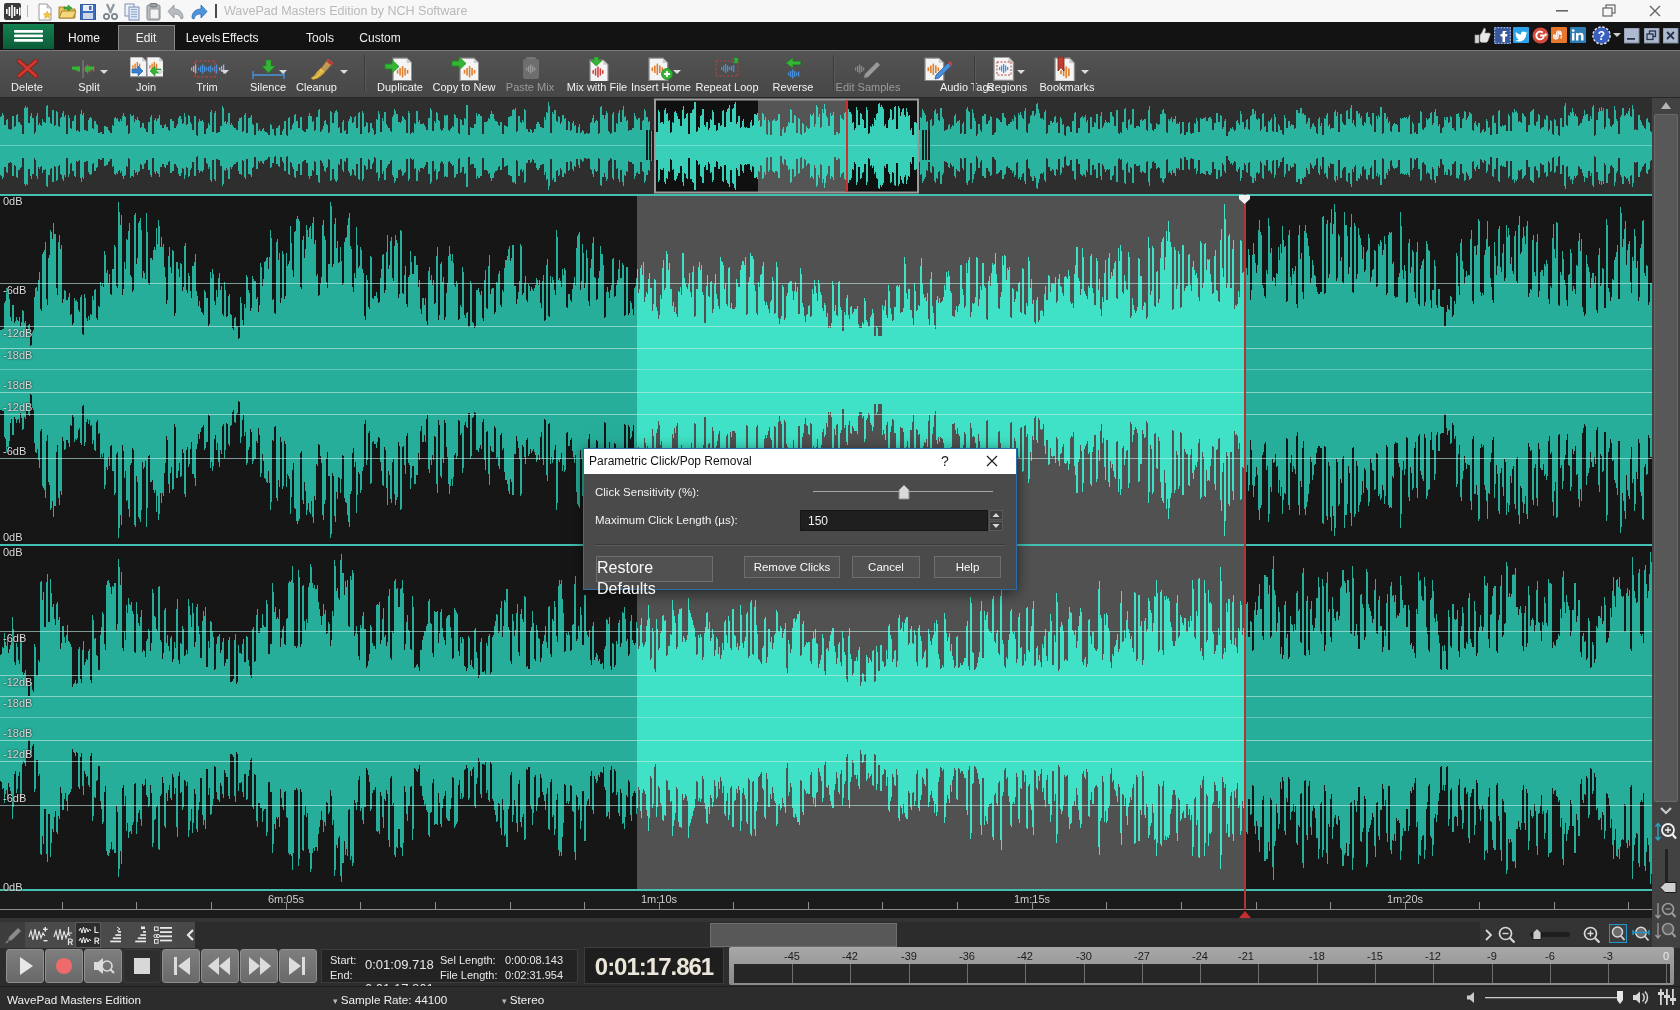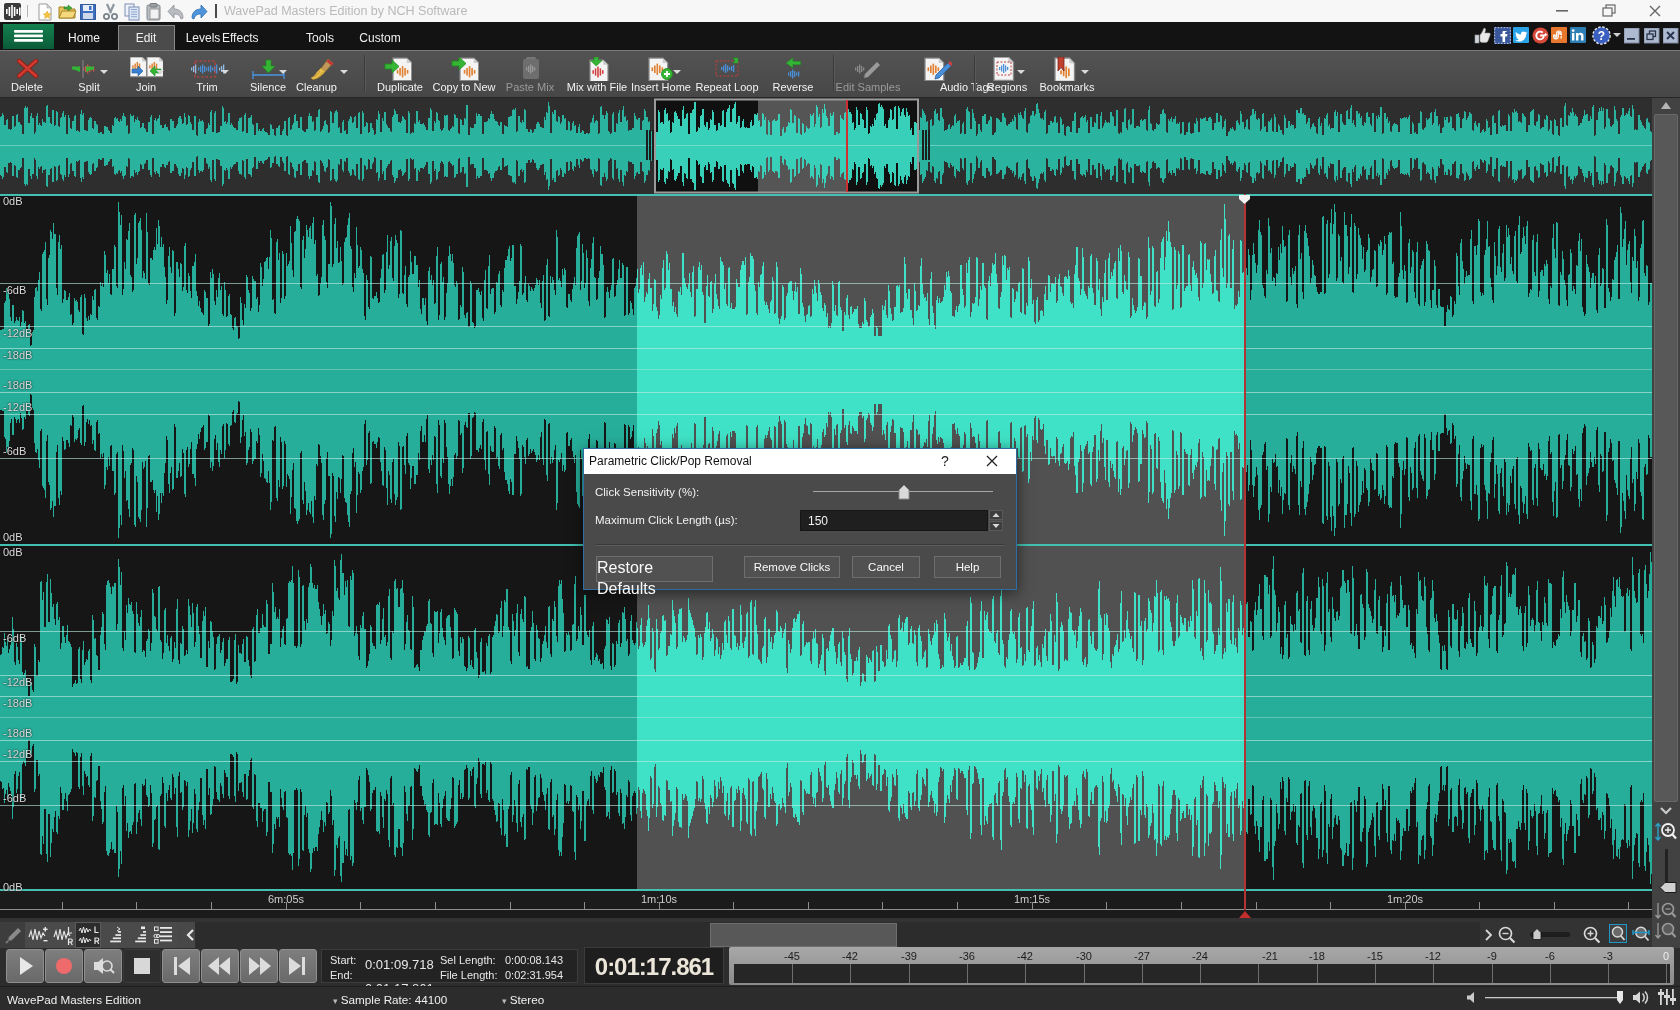--- a/index.html
+++ b/index.html
@@ -632,21 +632,21 @@
 <div class="abs" style="left:947px;top:950px;width:40px;text-align:center;font-size:11px;color:#1c1c1c">-36</div>
 <div class="abs" style="left:967px;top:964px;width:1px;height:19px;background:#6e6e6e"></div>
 <div class="abs" style="left:1005px;top:950px;width:40px;text-align:center;font-size:11px;color:#1c1c1c">-42</div>
 <div class="abs" style="left:1025px;top:964px;width:1px;height:19px;background:#6e6e6e"></div>
 <div class="abs" style="left:1064px;top:950px;width:40px;text-align:center;font-size:11px;color:#1c1c1c">-30</div>
 <div class="abs" style="left:1084px;top:964px;width:1px;height:19px;background:#6e6e6e"></div>
 <div class="abs" style="left:1122px;top:950px;width:40px;text-align:center;font-size:11px;color:#1c1c1c">-27</div>
 <div class="abs" style="left:1142px;top:964px;width:1px;height:19px;background:#6e6e6e"></div>
 <div class="abs" style="left:1180px;top:950px;width:40px;text-align:center;font-size:11px;color:#1c1c1c">-24</div>
 <div class="abs" style="left:1200px;top:964px;width:1px;height:19px;background:#6e6e6e"></div>
-<div class="abs" style="left:1238px;top:950px;width:40px;text-align:right;font-size:11px;color:#1c1c1c">-21</div>
+<div class="abs" style="left:1238px;top:950px;width:40px;text-align:left;font-size:11px;color:#1c1c1c">-21</div>
 <div class="abs" style="left:1258px;top:964px;width:1px;height:19px;background:#6e6e6e"></div>
 <div class="abs" style="left:1297px;top:950px;width:40px;text-align:center;font-size:11px;color:#1c1c1c">-18</div>
 <div class="abs" style="left:1317px;top:964px;width:1px;height:19px;background:#6e6e6e"></div>
 <div class="abs" style="left:1355px;top:950px;width:40px;text-align:center;font-size:11px;color:#1c1c1c">-15</div>
 <div class="abs" style="left:1375px;top:964px;width:1px;height:19px;background:#6e6e6e"></div>
 <div class="abs" style="left:1413px;top:950px;width:40px;text-align:center;font-size:11px;color:#1c1c1c">-12</div>
 <div class="abs" style="left:1433px;top:964px;width:1px;height:19px;background:#6e6e6e"></div>
 <div class="abs" style="left:1472px;top:950px;width:40px;text-align:center;font-size:11px;color:#1c1c1c">-9</div>
 <div class="abs" style="left:1492px;top:964px;width:1px;height:19px;background:#6e6e6e"></div>
 <div class="abs" style="left:1530px;top:950px;width:40px;text-align:center;font-size:11px;color:#1c1c1c">-6</div>

